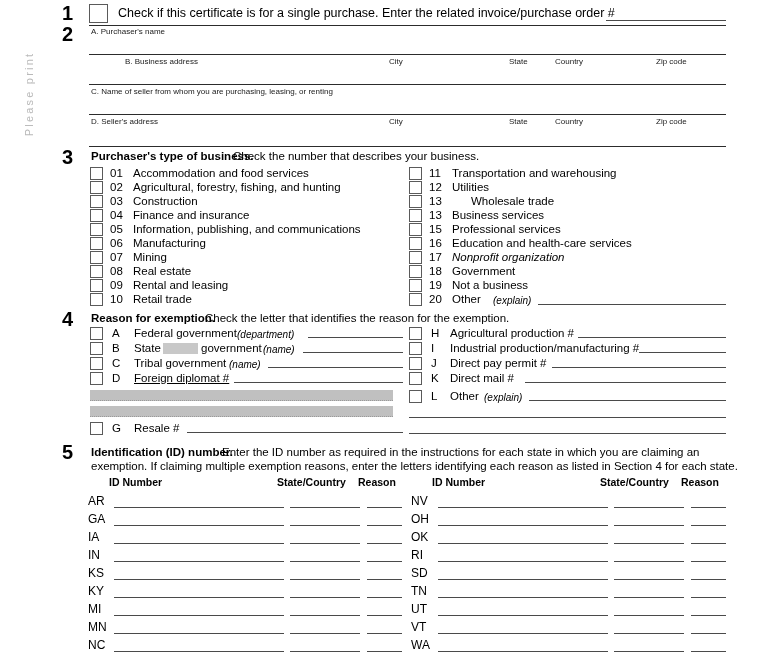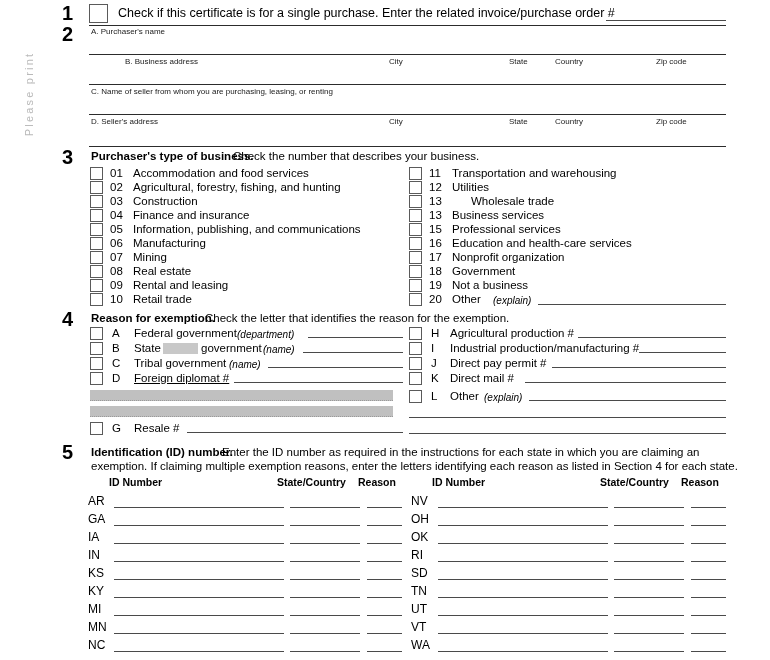--- a/index.html
+++ b/index.html
@@ -222,21 +222,21 @@
   <div class="checkbox" style="left:409px; top:223px;"></div>
   <div class="opt-num" style="left:429px; top:223px;">15</div>
   <div class="opt-lbl" style="left:452px; top:223px;">Professional services</div>
 
   <div class="checkbox" style="left:409px; top:237px;"></div>
   <div class="opt-num" style="left:429px; top:237px;">16</div>
   <div class="opt-lbl" style="left:452px; top:237px;">Education and health-care services</div>
 
   <div class="checkbox" style="left:409px; top:251px;"></div>
   <div class="opt-num" style="left:429px; top:251px;">17</div>
-  <div class="opt-lbl" style="left:452px; top:251px;">Nonprofit organization</div>
+  <div class="opt-lbl" style="left:452px; top:251px;font-style:italic;">Nonprofit organization</div>
 
   <div class="checkbox" style="left:409px; top:265px;"></div>
   <div class="opt-num" style="left:429px; top:265px;">18</div>
   <div class="opt-lbl" style="left:452px; top:265px;">Government</div>
 
   <div class="checkbox" style="left:409px; top:279px;"></div>
   <div class="opt-num" style="left:429px; top:279px;">19</div>
   <div class="opt-lbl" style="left:452px; top:279px;">Not a business</div>
 
   <div class="checkbox" style="left:409px; top:293px;"></div>

